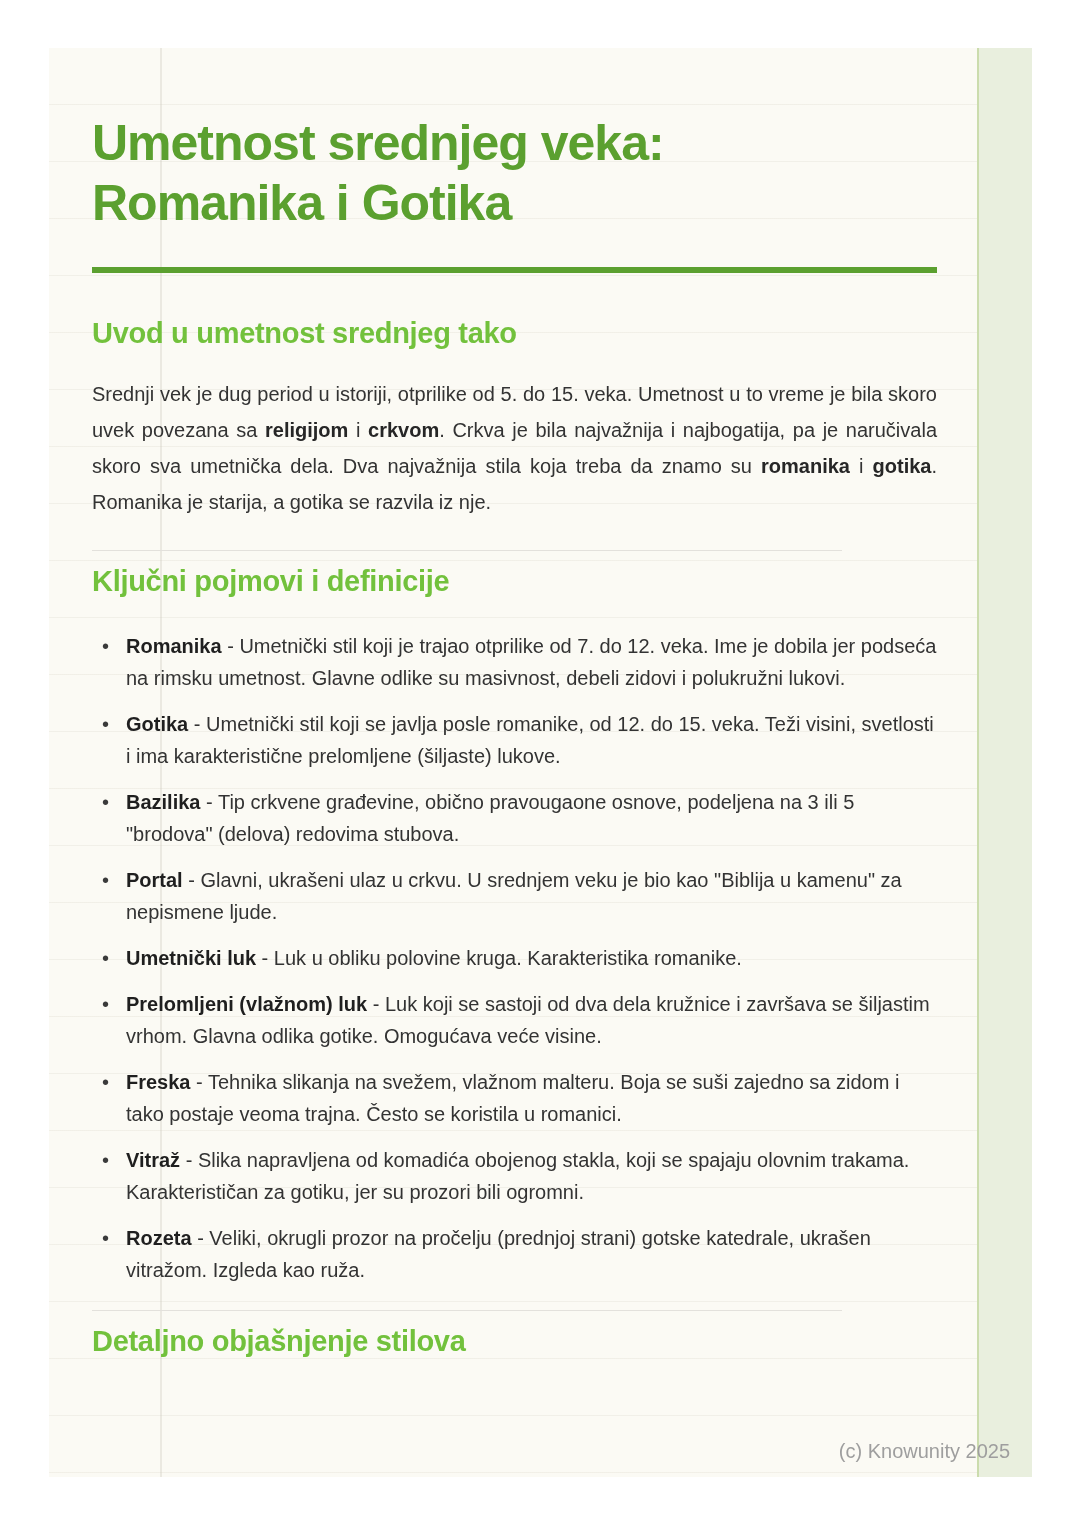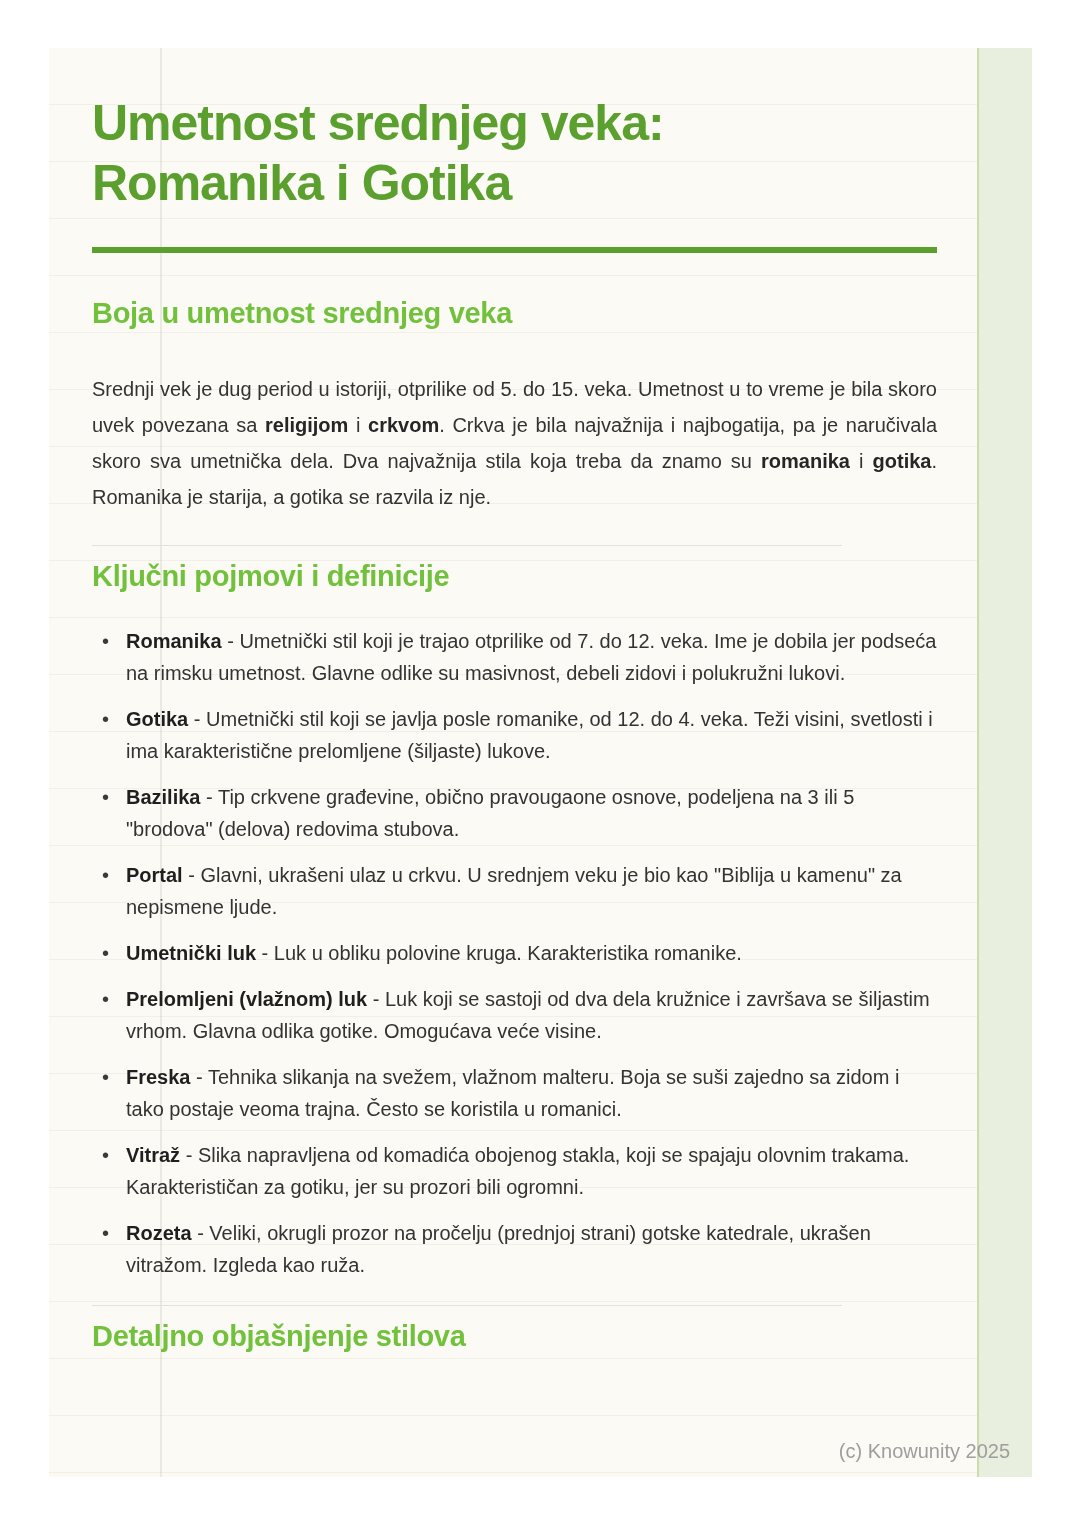--- a/index.html
+++ b/index.html
@@ -17,35 +17,35 @@
     position:absolute; left:111px; top:0; bottom:0; width:2px;
     background:rgba(200,195,182,0.30);
   }
   .stripe {
     position:absolute; right:0; top:0; bottom:0; width:55px;
     background:#e9efde; border-left:2px solid #cbdcad;
   }
   .content { position:absolute; left:43px; top:0; width:845px; }
 
   h1.doc-title {
-    margin-top:45px; font-size:50px; line-height:60px; font-weight:700;
+    margin-top:65px; font-size:50px; line-height:60px; font-weight:700;
     letter-spacing:-1px; color:#5ba02f;
   }
   .title-rule { margin-top:34px; height:6px; width:845px; background:#5ba02f; }
 
   h2.section-heading {
     font-size:29px; line-height:36px; font-weight:700;
     letter-spacing:-0.3px; color:#72c13c;
   }
   .h-uvod    { margin-top:42px; }
   .h-kljucni { margin-top:12px; }
   .h-detaljno{ margin-top:12px; }
 
   p.intro-par {
-    margin-top:40px; font-size:20px; line-height:36px; color:#333333;
+    margin-top:25px; font-size:20px; line-height:36px; color:#333333;
     text-align:justify;
   }
   p.intro-par .b { font-weight:700; color:#262626; }
 
   .divider { margin-top:30px; height:1px; width:750px; background:#e3e1dc; }
   .divider.d2 { margin-top:24px; }
 
   ul.terms-list { margin-top:31px; list-style:none; }
   ul.terms-list li {
     position:relative; padding-left:34px; margin-bottom:14px;
@@ -68,31 +68,31 @@
 <div class="page">
   <div class="margin-line"></div>
   <div class="stripe"></div>
 
   <div class="content">
 
     <h1 class="doc-title"><span>Umetnost srednjeg veka:</span><br><span>Romanika i Gotika</span></h1>
 
     <div class="title-rule"></div>
 
-    <h2 class="section-heading h-uvod">Boja u umetnost srednjeg veka</h2>
+    <h2 class="section-heading h-uvod">Uvod u umetnost srednjeg tako</h2>
 
     <p class="intro-par"><span>Srednji vek je dug period u istoriji, otprilike od 5. do 15. veka. Umetnost u to vreme je bila skoro uvek povezana sa </span><span class="b">religijom</span><span> i </span><span class="b">crkvom</span><span>. Crkva je bila najvažnija i najbogatija, pa je naručivala skoro sva umetnička dela. Dva najvažnija stila koja treba da znamo su </span><span class="b">romanika</span><span> i </span><span class="b">gotika</span><span>. Romanika je starija, a gotika se razvila iz nje.</span></p>
 
     <div class="divider"></div>
 
     <h2 class="section-heading h-kljucni">Ključni pojmovi i definicije</h2>
 
     <ul class="terms-list">
       <li><span class="marker">•</span><b>Romanika</b><span> - </span><span>Umetnički stil koji je trajao otprilike od 7. do 12. veka. Ime je dobila jer podseća na rimsku umetnost. Glavne odlike su masivnost, debeli zidovi i polukružni lukovi.</span></li>
-      <li><span class="marker">•</span><b>Gotika</b><span> - </span><span>Umetnički stil koji se javlja posle romanike, od 12. do 4. veka. Teži visini, svetlosti i ima karakteristične prelomljene (šiljaste) lukove.</span></li>
+      <li><span class="marker">•</span><b>Gotika</b><span> - </span><span>Umetnički stil koji se javlja posle romanike, od 12. do 15. veka. Teži visini, svetlosti i ima karakteristične prelomljene (šiljaste) lukove.</span></li>
       <li><span class="marker">•</span><b>Bazilika</b><span> - </span><span>Tip crkvene građevine, obično pravougaone osnove, podeljena na 3 ili 5 "brodova" (delova) redovima stubova.</span></li>
       <li><span class="marker">•</span><b>Portal</b><span> - </span><span>Glavni, ukrašeni ulaz u crkvu. U srednjem veku je bio kao "Biblija u kamenu" za nepismene ljude.</span></li>
       <li><span class="marker">•</span><b>Umetnički luk</b><span> - </span><span>Luk u obliku polovine kruga. Karakteristika romanike.</span></li>
       <li><span class="marker">•</span><b>Prelomljeni (vlažnom) luk</b><span> - </span><span>Luk koji se sastoji od dva dela kružnice i završava se šiljastim vrhom. Glavna odlika gotike. Omogućava veće visine.</span></li>
       <li><span class="marker">•</span><b>Freska</b><span> - </span><span>Tehnika slikanja na svežem, vlažnom malteru. Boja se suši zajedno sa zidom i tako postaje veoma trajna. Često se koristila u romanici.</span></li>
       <li><span class="marker">•</span><b>Vitraž</b><span> - </span><span>Slika napravljena od komadića obojenog stakla, koji se spajaju olovnim trakama. Karakterističan za gotiku, jer su prozori bili ogromni.</span></li>
       <li><span class="marker">•</span><b>Rozeta</b><span> - </span><span>Veliki, okrugli prozor na pročelju (prednjoj strani) gotske katedrale, ukrašen vitražom. Izgleda kao ruža.</span></li>
     </ul>
 
     <div class="divider d2"></div>

